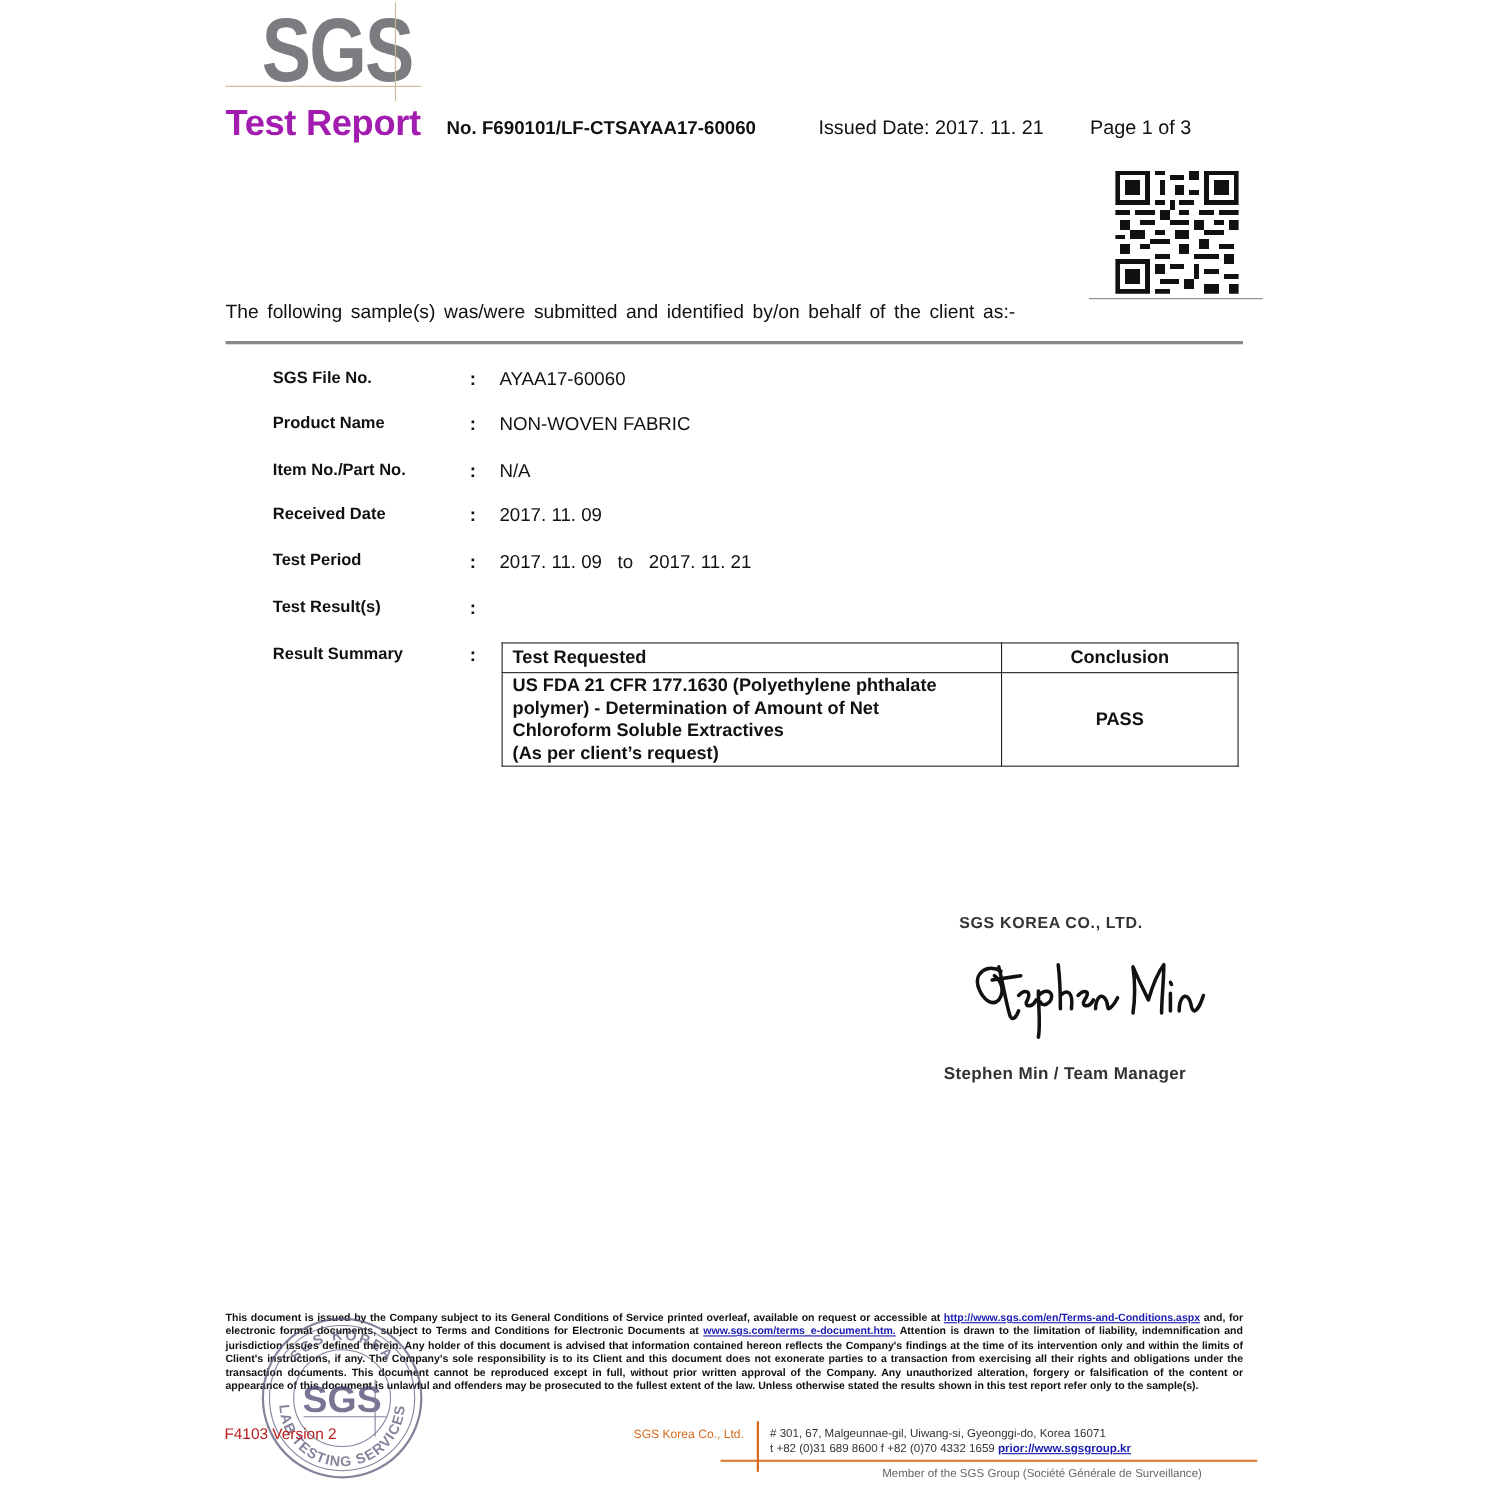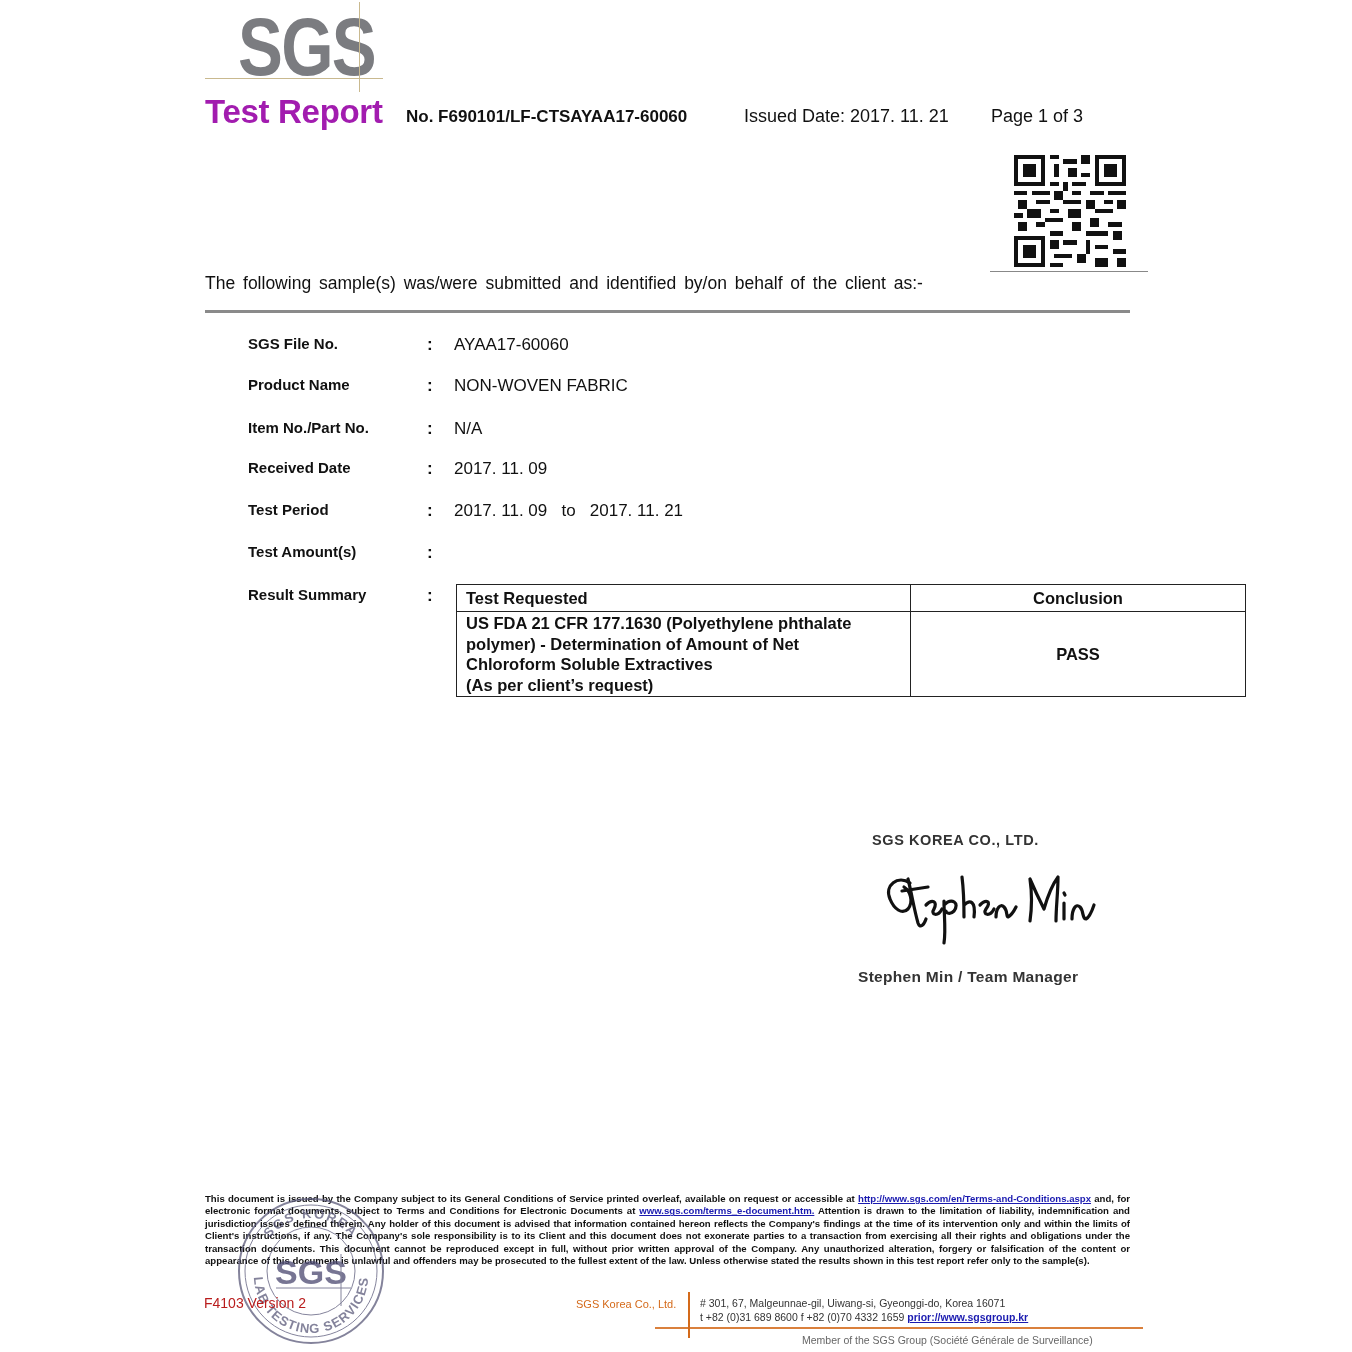--- a/index.html
+++ b/index.html
@@ -27,21 +27,21 @@
     .intro { left: 205px; top: 273px; font-size: 17.5px; word-spacing: 3px; color:#111; }
     .intro-rule { left: 205px; top: 310px; width: 925px; height: 3px; background: #8a8a8a; }
 
     
     .field { left: 205px; width: 925px; height: 24px; }
     .field .lbl { position: absolute; left: 17px; top: 0; font-size: 15px; font-weight: bold; color:#111;margin-left:26px; }
     .field .colon { position: absolute; left: 222px; top: 0; font-size: 17px; font-weight: bold; }
     .field .val { position: absolute; left: 249px; top: 0; font-size: 17px; color:#111; white-space: pre; }
 
     
-    .rtable { left: 456px; top: 584px; width: 790px; border-collapse: collapse; font-size: 16.5px; }
+    .rtable { left: 456px; top: 584px; width: 670px; border-collapse: collapse; font-size: 16.5px; }
     .rtable td { border: 1.5px solid #222; padding: 1px 9px; vertical-align: middle; font-weight: bold; color:#111; }
     .rtable .h td { height: 24px; }
     .rtable .col1 { width: 435px; text-align: left; line-height: 20.5px; }
     .rtable .col2 { text-align: center; margin-top: 20px; }
 
     
     .company { left: 872px; top: 832px; font-size: 14.5px; font-weight: bold; color: #333; letter-spacing: 0.6px; }
     .signature { left: 880px; top: 865px; width: 220px; height: 85px; }
     .signer { left: 858px; top: 968px; font-size: 15.5px; font-weight: bold; color: #333; letter-spacing: 0.3px; }
 
@@ -156,21 +156,21 @@
   <span class="lbl">Received Date</span>
   <span class="colon">:</span>
   <span class="val">2017. 11. 09</span>
 </div>
 <div class="abs field" style="top:501px;">
   <span class="lbl">Test Period</span>
   <span class="colon">:</span>
   <span class="val">2017. 11. 09   to   2017. 11. 21</span>
 </div>
 <div class="abs field" style="top:543px;">
-  <span class="lbl">Test Amount(s)</span>
+  <span class="lbl">Test Result(s)</span>
   <span class="colon">:</span>
 </div>
 <div class="abs field" style="top:586px;">
   <span class="lbl">Result Summary</span>
   <span class="colon">:</span>
 </div>
 
 <table class="abs rtable">
   <tbody>
       <tr class="h">

